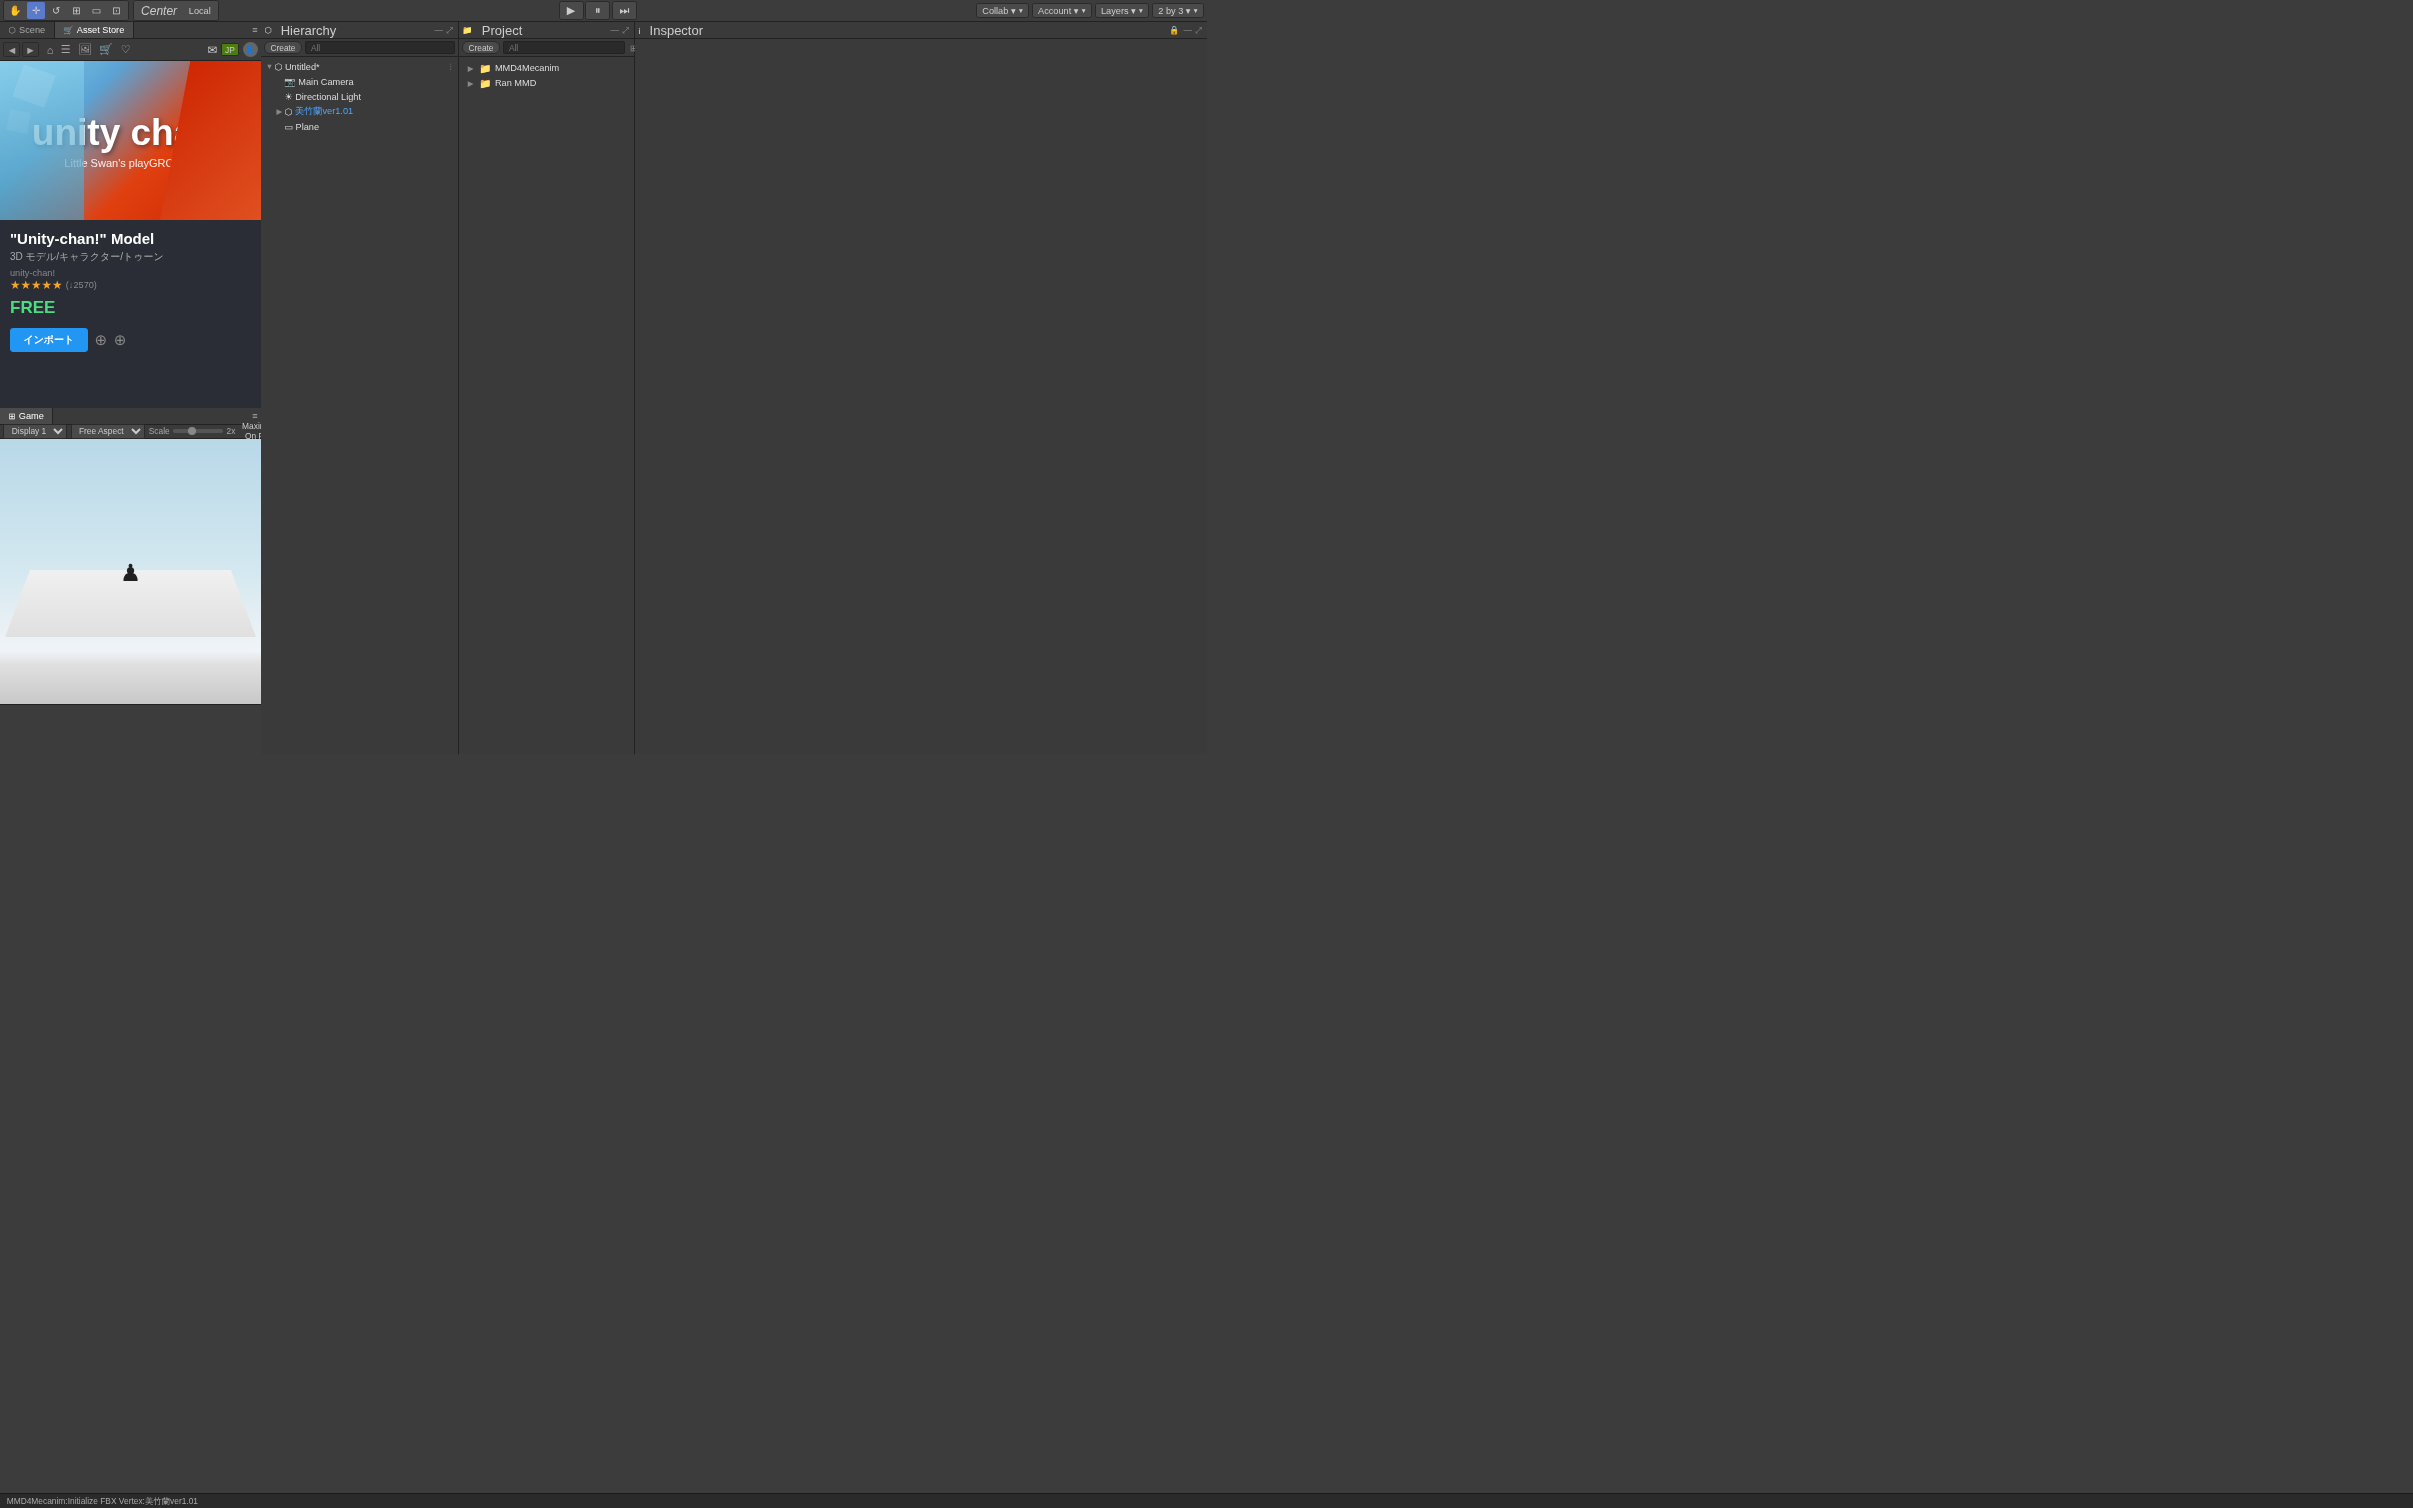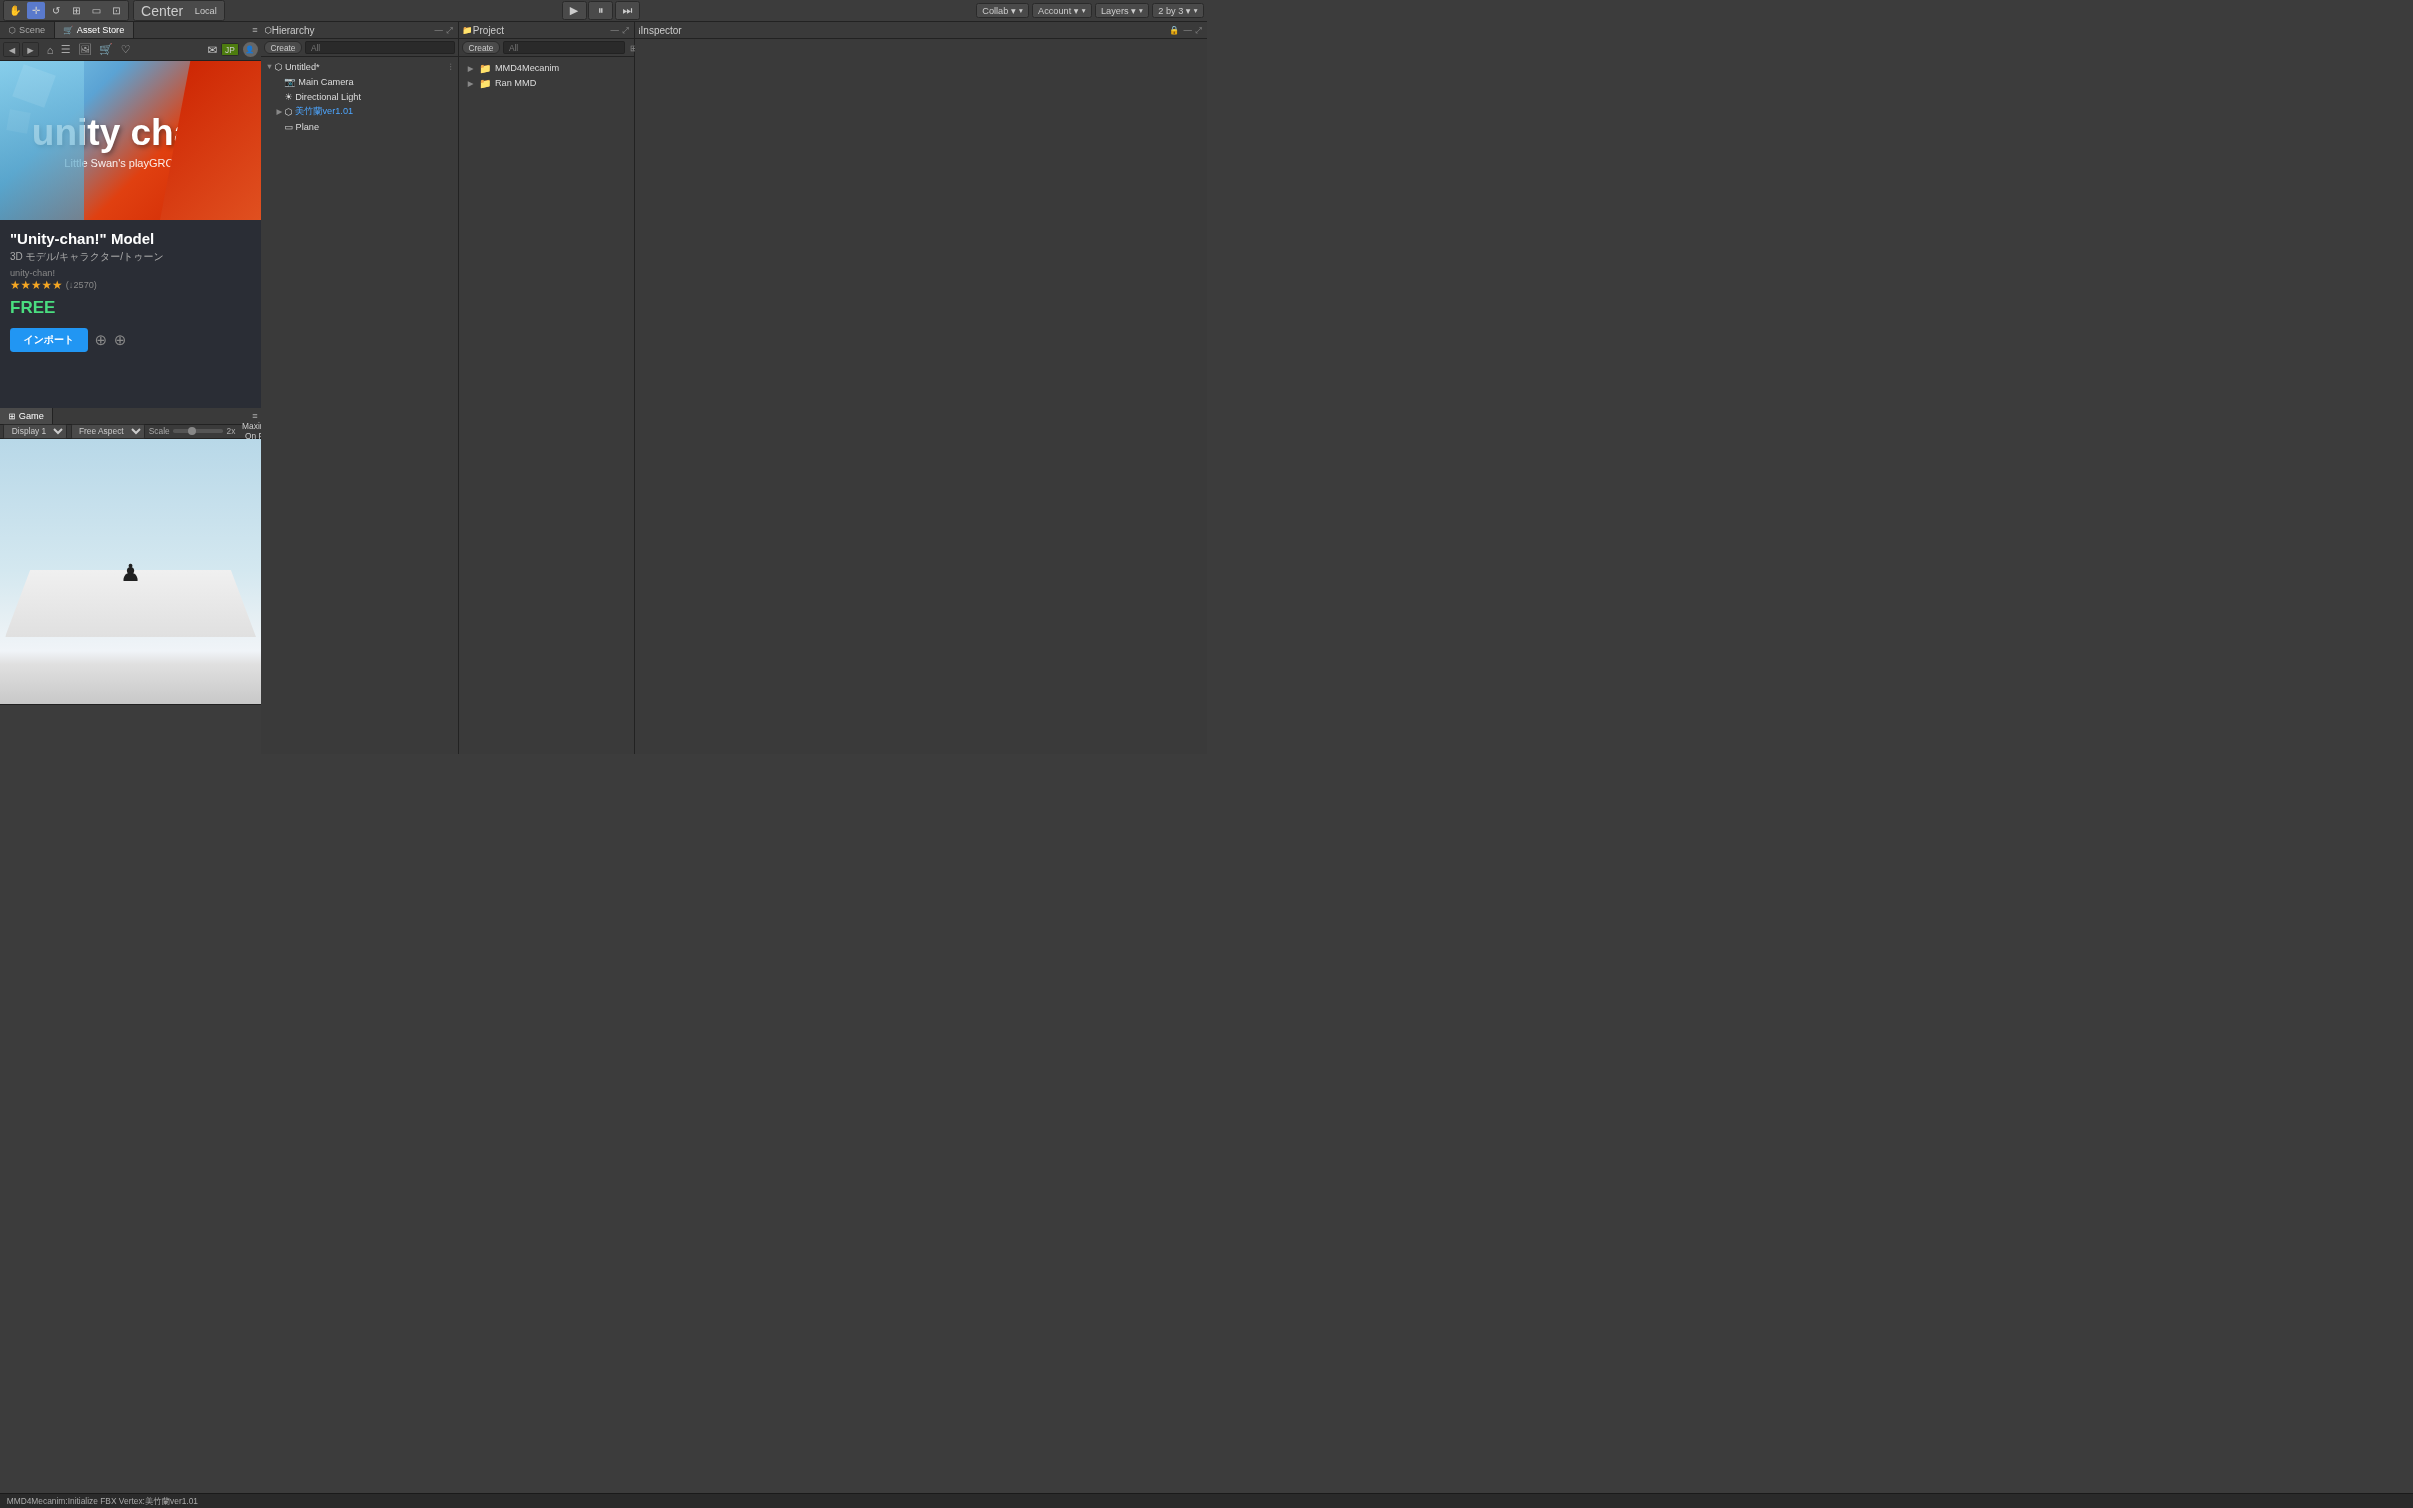--- a/index.html
+++ b/index.html
@@ -395,23 +395,24 @@
     }
     .panel-header {
       display: flex;
       align-items: center;
       background: #3a3a3a;
       border-bottom: 0.8px solid #222;
       height: 17px;
       padding: 0 3.4px;
     }
     .panel-title {
-      font-size: 10px;
-      color: #ccc;
-      flex: 1;
+      font-size: 13px;
+      color: #ccc;
+      flex: 1;
+      margin-left: 9px;
     }
     .panel-header-btn {
       background: transparent;
       border: none;
       color: #888;
       cursor: pointer;
       font-size: 8.4px;
       padding: 0.8px 1.7px;
     }
     .hierarchy-toolbar {
@@ -561,21 +562,21 @@
   <div class="toolbar-group">
     <button class="toolbar-btn" title="Hand">✋</button>
     <button class="toolbar-btn active" title="Move">✛</button>
     <button class="toolbar-btn" title="Rotate">↺</button>
     <button class="toolbar-btn" title="Scale">⊞</button>
     <button class="toolbar-btn" title="Rect">▭</button>
     <button class="toolbar-btn" title="Transform">⊡</button>
   </div>
 
   <div class="toolbar-group">
-    <button class="toolbar-btn" style="width:auto; padding: 0 5px; font-size:14px;">Center</button>
+    <button class="toolbar-btn" style="width:auto; padding: 0 5px; font-size:12px;font-style:italic;">Center</button>
     <button class="toolbar-btn" style="width:auto; padding: 0 5px; font-size:9.2px;">Local</button>
   </div>
 
   <div class="toolbar-spacer"></div>
 
   <div class="play-controls">
     <button class="play-btn">▶</button>
     <button class="play-btn">⏸</button>
     <button class="play-btn">⏭</button>
   </div>

